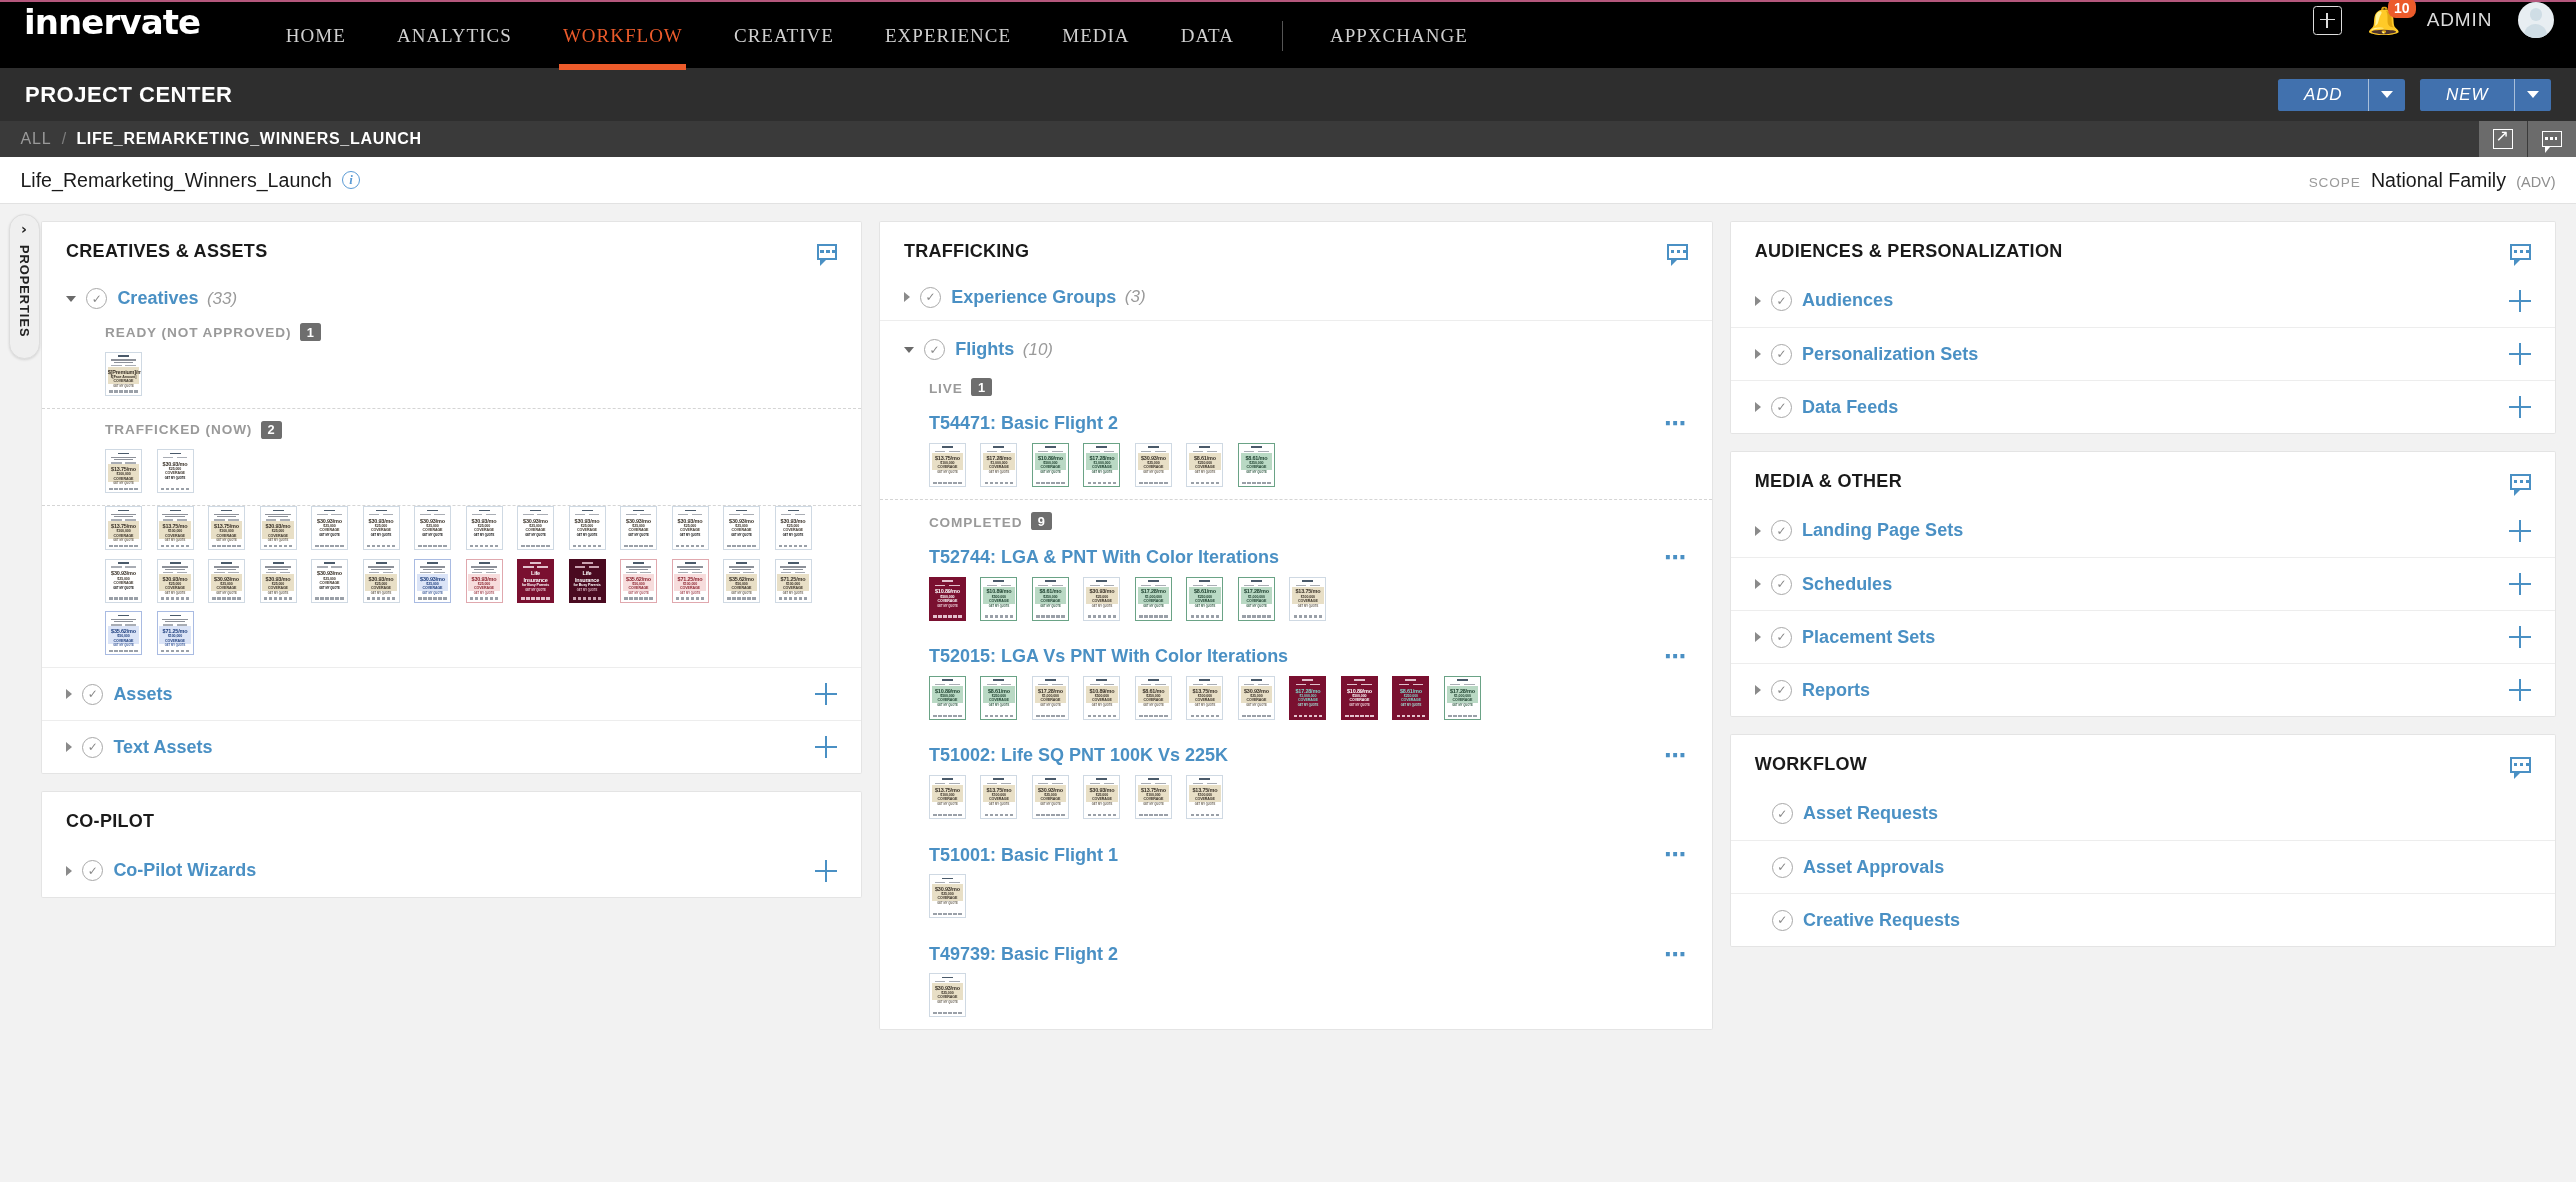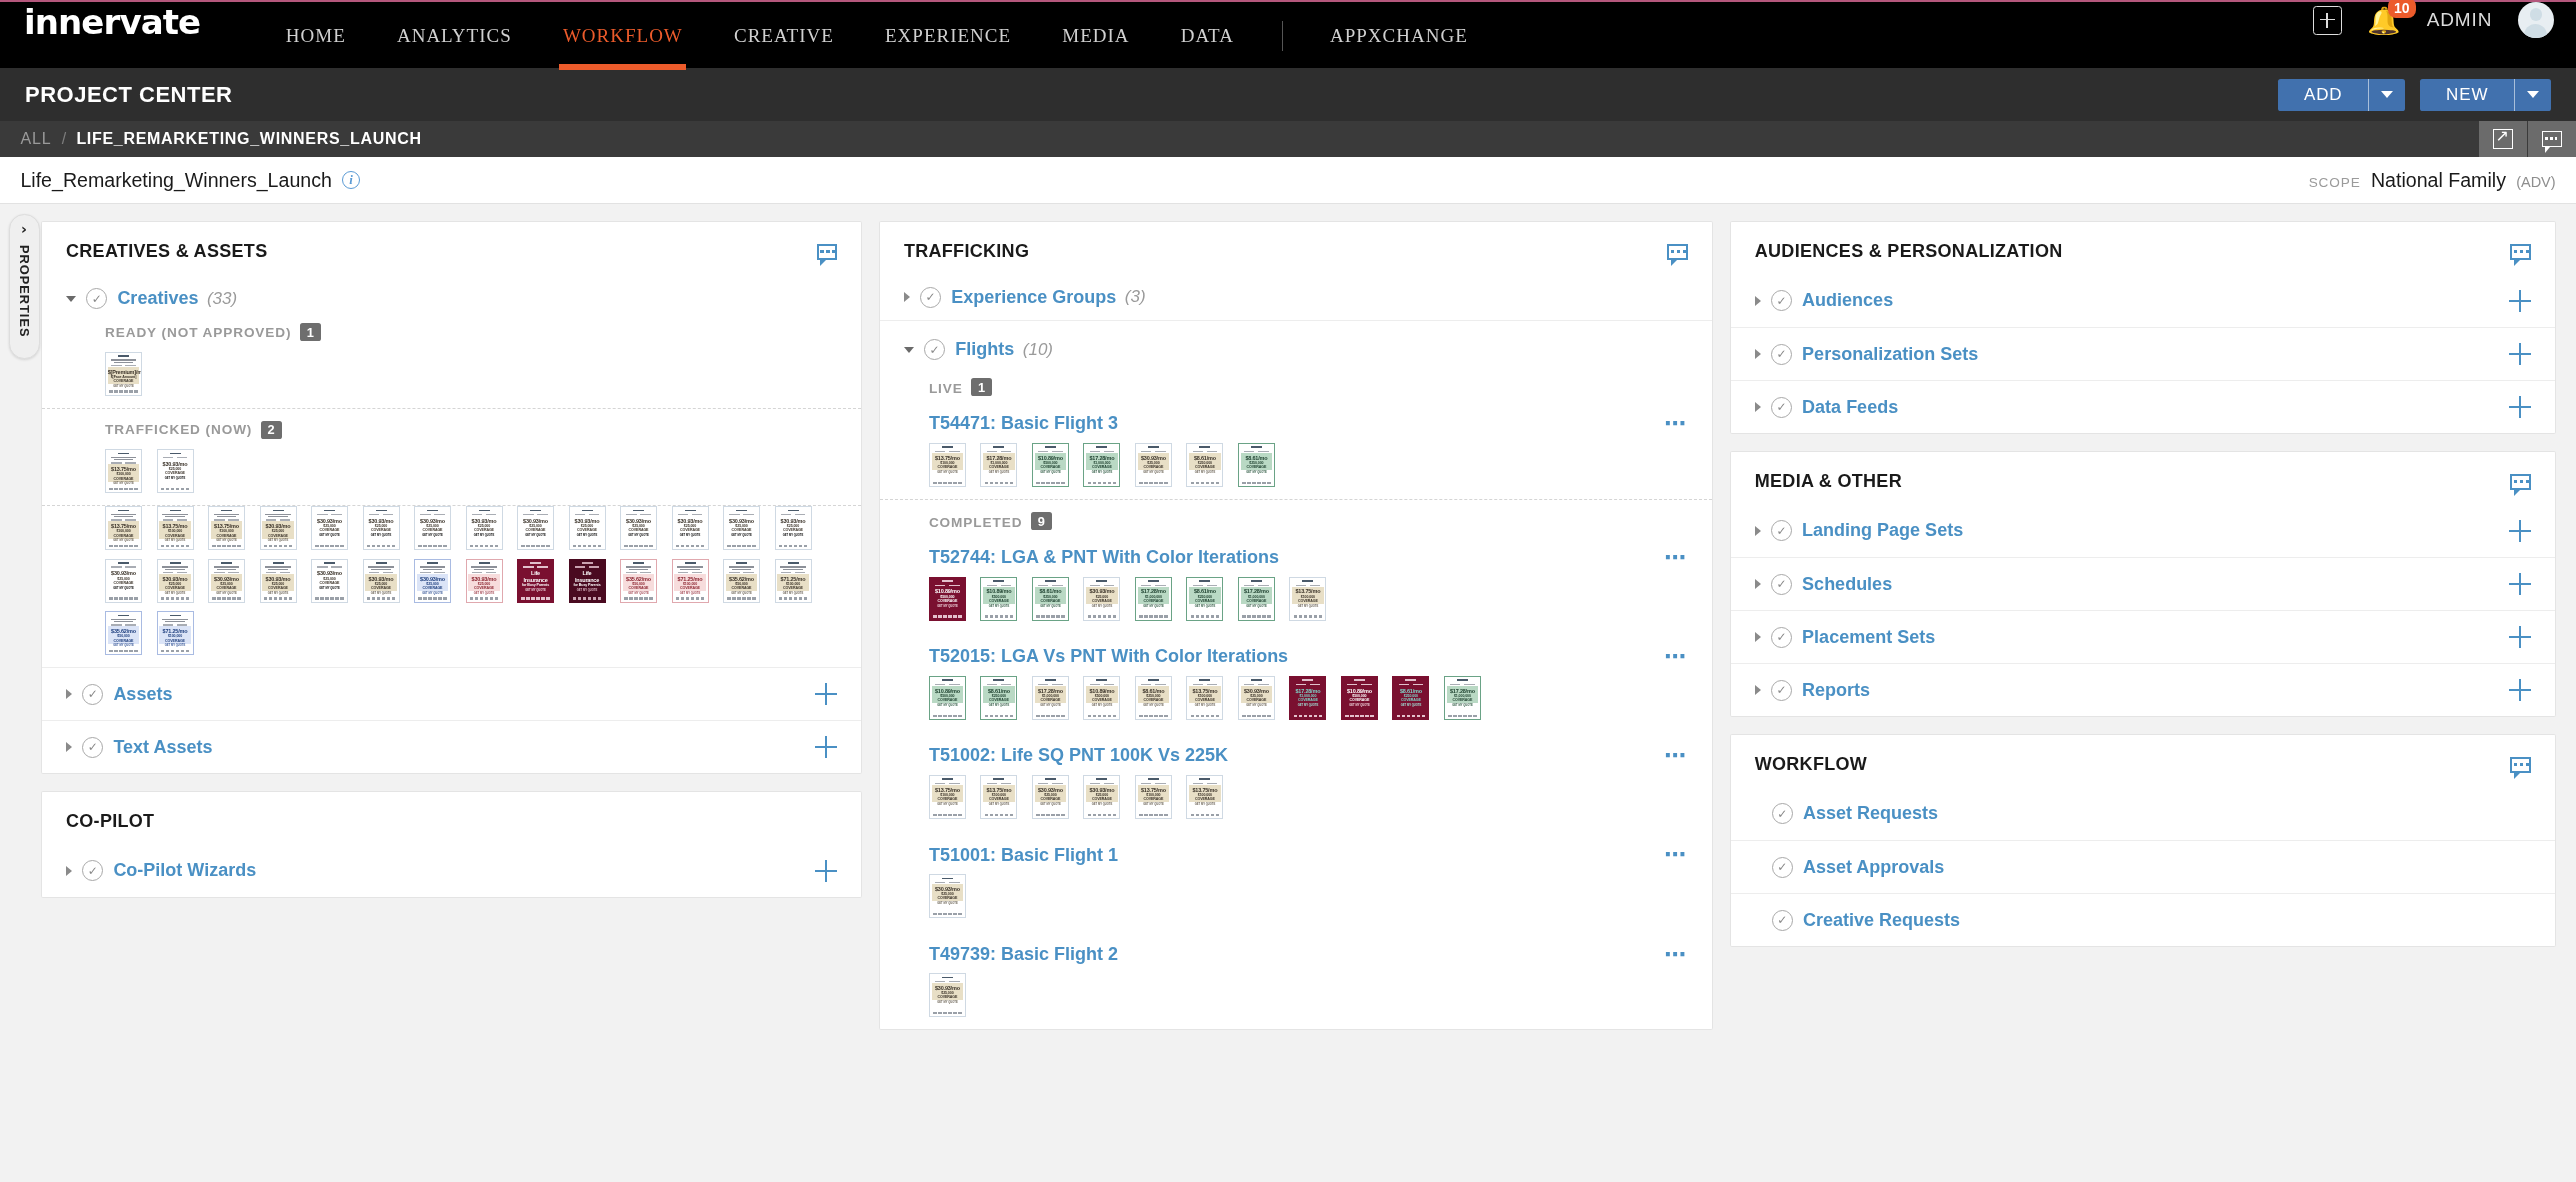--- a/index.html
+++ b/index.html
@@ -81,21 +81,21 @@
   .pctitle {
     color: #fff; font-size: 22px; font-weight: 700; letter-spacing: 0.5px;
   }
   .pcactions { margin-left: auto; display: flex; gap: 15.3px; }
   .btn-split {
     display: flex; align-items: stretch; background: #4171ae;
     border-radius: 2.6px; height: 32px; cursor: pointer;
   }
   .btn-split .lbl {
     color: #fff; font-size: 17px; letter-spacing: 0.9px;
-    padding: 0 25.6px; display: flex; align-items: center;
+    padding: 0 25.6px; display: flex; align-items: center; font-style: italic;
   }
   .btn-split .arw {
     border-left: 0.9px solid rgba(255,255,255,.55);
     width: 37px; display: flex; align-items: center; justify-content: center;
   }
   .caret-d {
     width: 0; height: 0; border-left: 6.8px solid transparent;
     border-right: 6.8px solid transparent; border-top: 7.7px solid #fff;
   }
 
@@ -1210,21 +1210,21 @@
         <span class="cnt">(10)</span>
       </div>
 
       <div id="flight-groups">
           <div class="flight-sec dashed">
             <div class="stat-hd">
               <span class="t">LIVE</span>
               <span class="pill">1</span>
             </div>
             <div class="flight-hd">
-              <span class="flight-title">T54471: Basic Flight 3</span>
+              <span class="flight-title">T54471: Basic Flight 2</span>
               <span class="dots3">⋯</span>
             </div>
             <div class="thumbgrid">
               <div class="ad cream" title="$13.75/mo $100,000 COVERAGE">
                 <div class="brand">
                   <i></i>
                 </div>
                 <div class="hl"></div>
                 <div class="sub">
                   <i></i>

